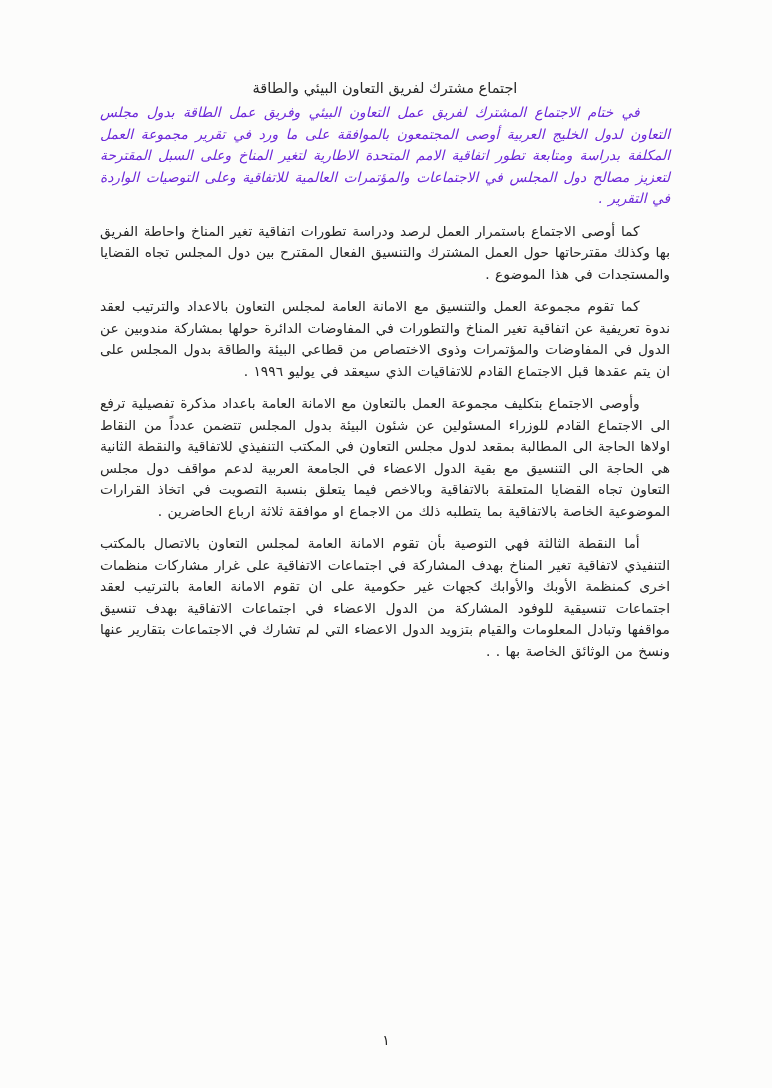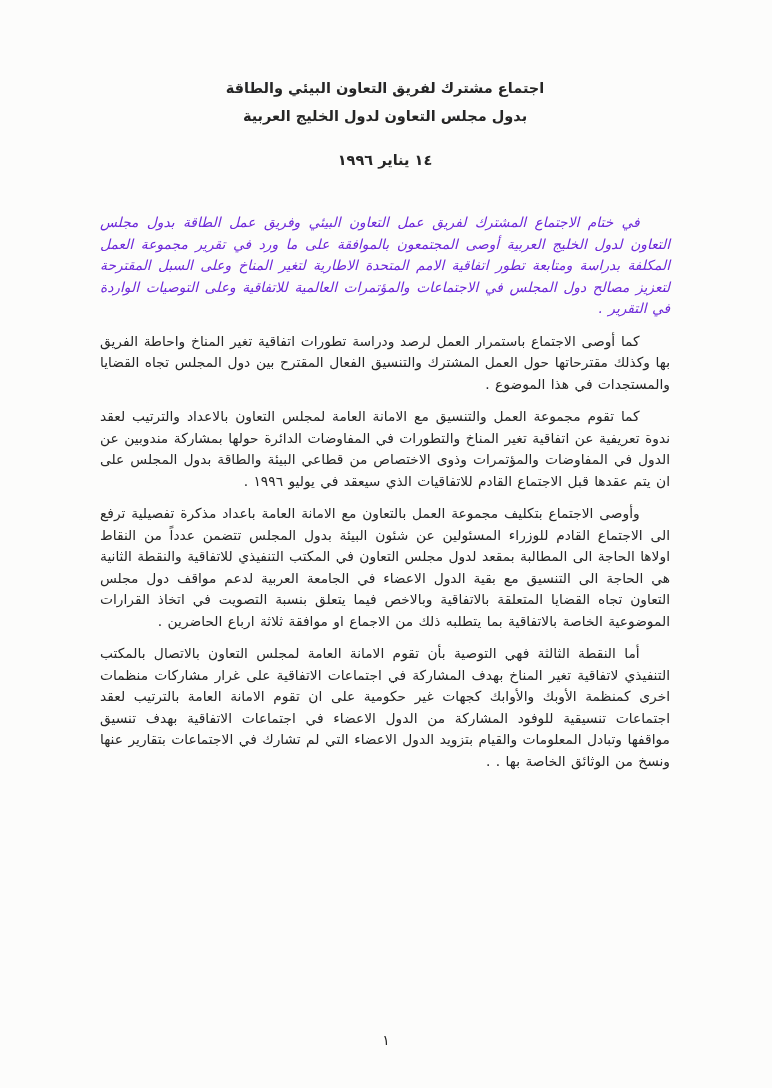--- a/index.html
+++ b/index.html
@@ -19,21 +19,21 @@
     height: 1088px;
     direction: rtl;
     color: #262626;
     box-sizing: border-box;
     padding: 74px 102px 0 100px;
   }
   .title-block {
     text-align: center;
   }
   .title-line {
-    font-weight: bold;
+    font-weight: normal;
     font-size: 14.5px;
     line-height: 28px;
     letter-spacing: 0.2px;
     text-align: center;
   }
   .doc-date {
     font-weight: bold;
     font-size: 14.5px;
     text-align: center;
     margin-top: 22px;
@@ -61,24 +61,22 @@
     color: #262626;
   }
 </style>
 </head>
 <body>
 
 <div class="page">
 
   <div class="title-block">
     <div class="title-line">اجتماع مشترك لفريق التعاون البيئي والطاقة</div>
-    <div class="title-line">بدول مجلس التعاون لدول الخليج العربية</div>
   </div>
 
-  <div class="doc-date">١٤ يناير ١٩٩٦</div>
 
   <div class="doc-body">
     <p class="first-para">في ختام الاجتماع المشترك لفريق عمل التعاون البيئي وفريق عمل الطاقة بدول مجلس التعاون لدول الخليج العربية أوصى المجتمعون بالموافقة على ما ورد في تقرير مجموعة العمل المكلفة بدراسة ومتابعة تطور اتفاقية الامم المتحدة الاطارية لتغير المناخ وعلى السبل المقترحة لتعزيز مصالح دول المجلس في الاجتماعات والمؤتمرات العالمية للاتفاقية وعلى التوصيات الواردة في التقرير .</p>
     <p>كما أوصى الاجتماع باستمرار العمل لرصد ودراسة تطورات اتفاقية تغير المناخ واحاطة الفريق بها وكذلك مقترحاتها حول العمل المشترك والتنسيق الفعال المقترح بين دول المجلس تجاه القضايا والمستجدات في هذا الموضوع .</p>
     <p>كما تقوم مجموعة العمل والتنسيق مع الامانة العامة لمجلس التعاون بالاعداد والترتيب لعقد ندوة تعريفية عن اتفاقية تغير المناخ والتطورات في المفاوضات الدائرة حولها بمشاركة مندوبين عن الدول في المفاوضات والمؤتمرات وذوى الاختصاص من قطاعي البيئة والطاقة بدول المجلس على ان يتم عقدها قبل الاجتماع القادم للاتفاقيات الذي سيعقد في يوليو ١٩٩٦ .</p>
     <p>وأوصى الاجتماع بتكليف مجموعة العمل بالتعاون مع الامانة العامة باعداد مذكرة تفصيلية ترفع الى الاجتماع القادم للوزراء المسئولين عن شئون البيئة بدول المجلس تتضمن عدداً من النقاط اولاها الحاجة الى المطالبة بمقعد لدول مجلس التعاون في المكتب التنفيذي للاتفاقية والنقطة الثانية هي الحاجة الى التنسيق مع بقية الدول الاعضاء في الجامعة العربية لدعم مواقف دول مجلس التعاون تجاه القضايا المتعلقة بالاتفاقية وبالاخص فيما يتعلق بنسبة التصويت في اتخاذ القرارات الموضوعية الخاصة بالاتفاقية بما يتطلبه ذلك من الاجماع او موافقة ثلاثة ارباع الحاضرين .</p>
     <p>أما النقطة الثالثة فهي التوصية بأن تقوم الامانة العامة لمجلس التعاون بالاتصال بالمكتب التنفيذي لاتفاقية تغير المناخ بهدف المشاركة في اجتماعات الاتفاقية على غرار مشاركات منظمات اخرى كمنظمة الأوبك والأوابك كجهات غير حكومية على ان تقوم الامانة العامة بالترتيب لعقد اجتماعات تنسيقية للوفود المشاركة من الدول الاعضاء في اجتماعات الاتفاقية بهدف تنسيق مواقفها وتبادل المعلومات والقيام بتزويد الدول الاعضاء التي لم تشارك في الاجتماعات بتقارير عنها ونسخ من الوثائق الخاصة بها . .</p>
   </div>
 
   <div class="page-number">١</div>

